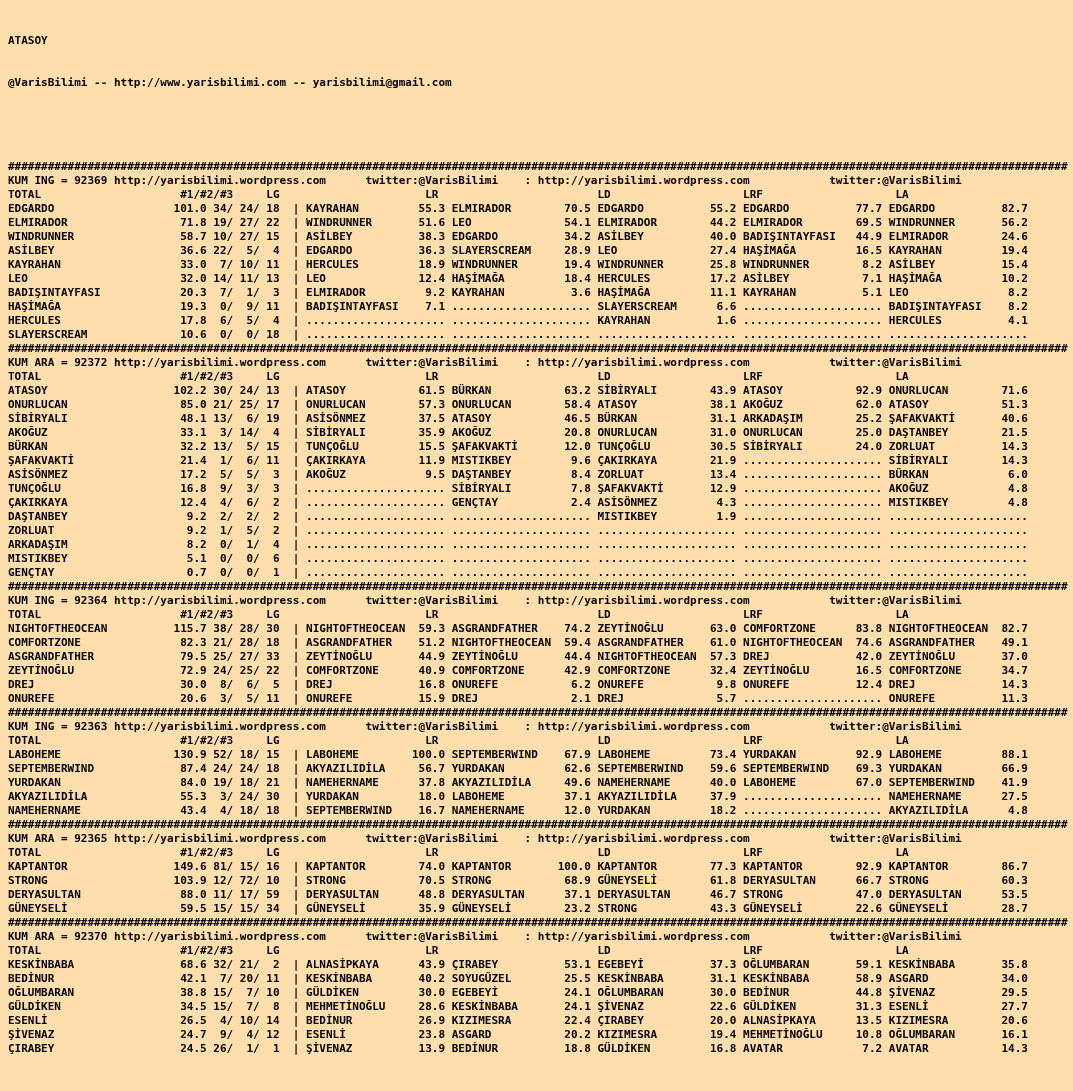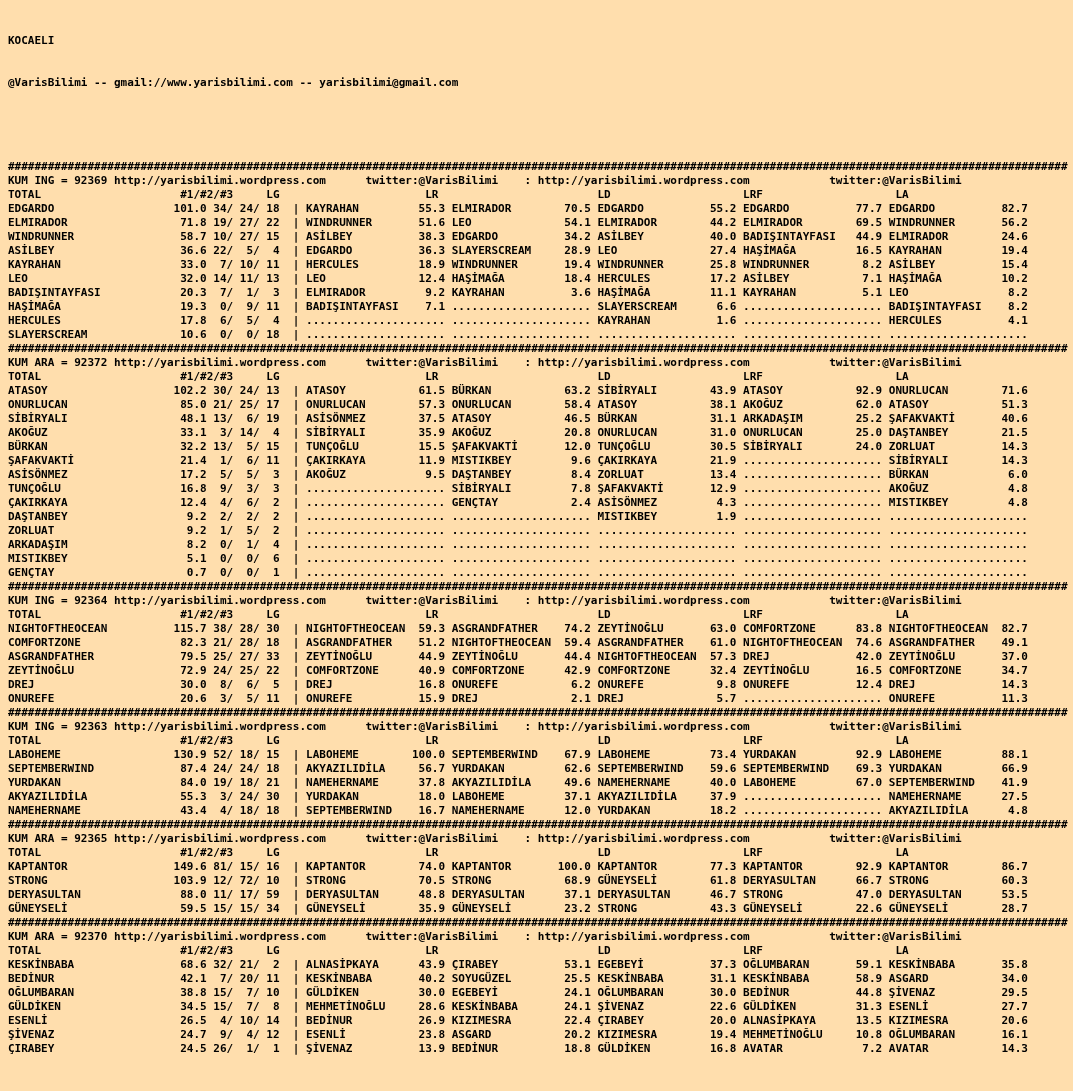--- a/index.html
+++ b/index.html
@@ -12,17 +12,17 @@
     font-family:"DejaVu Sans Mono",monospace;
     font-size:11px;line-height:14px;font-weight:bold;
     color:#000;white-space:pre;
   }
   .line{min-height:14px;}
 </style>
 </head>
 <body>
 
 <div class="doc">
-  <div class="line">KOCAELI</div>
-  <div class="line">@VarisBilimi -- gmail://www.yarisbilimi.com -- yarisbilimi@gmail.com</div>
+  <div class="line">ATASOY</div>
+  <div class="line">@VarisBilimi -- http://www.yarisbilimi.com -- yarisbilimi@gmail.com</div>
   <div class="line"></div>
   <div id="sections"><div class="line">################################################################################################################################################################</div><div class="line">KUM ING = 92369 http://yarisbilimi.wordpress.com      twitter:@VarisBilimi    : http://yarisbilimi.wordpress.com            twitter:@VarisBilimi</div><div class="line">TOTAL                     #1/#2/#3     LG                      LR                        LD                    LRF                    LA</div><div class="line">EDGARDO                  101.0 34/ 24/ 18  | KAYRAHAN         55.3 ELMIRADOR        70.5 EDGARDO          55.2 EDGARDO          77.7 EDGARDO          82.7</div><div class="line">ELMIRADOR                 71.8 19/ 27/ 22  | WINDRUNNER       51.6 LEO              54.1 ELMIRADOR        44.2 ELMIRADOR        69.5 WINDRUNNER       56.2</div><div class="line">WINDRUNNER                58.7 10/ 27/ 15  | ASİLBEY          38.3 EDGARDO          34.2 ASİLBEY          40.0 BADIŞINTAYFASI   44.9 ELMIRADOR        24.6</div><div class="line">ASİLBEY                   36.6 22/  5/  4  | EDGARDO          36.3 SLAYERSCREAM     28.9 LEO              27.4 HAŞİMAĞA         16.5 KAYRAHAN         19.4</div><div class="line">KAYRAHAN                  33.0  7/ 10/ 11  | HERCULES         18.9 WINDRUNNER       19.4 WINDRUNNER       25.8 WINDRUNNER        8.2 ASİLBEY          15.4</div><div class="line">LEO                       32.0 14/ 11/ 13  | LEO              12.4 HAŞİMAĞA         18.4 HERCULES         17.2 ASİLBEY           7.1 HAŞİMAĞA         10.2</div><div class="line">BADIŞINTAYFASI            20.3  7/  1/  3  | ELMIRADOR         9.2 KAYRAHAN          3.6 HAŞİMAĞA         11.1 KAYRAHAN          5.1 LEO               8.2</div><div class="line">HAŞİMAĞA                  19.3  0/  9/ 11  | BADIŞINTAYFASI    7.1 ..................... SLAYERSCREAM      6.6 ..................... BADIŞINTAYFASI    8.2</div><div class="line">HERCULES                  17.8  6/  5/  4  | ..................... ..................... KAYRAHAN          1.6 ..................... HERCULES          4.1</div><div class="line">SLAYERSCREAM              10.6  0/  0/ 18  | ..................... ..................... ..................... ..................... .....................</div><div class="line">################################################################################################################################################################</div><div class="line">KUM ARA = 92372 http://yarisbilimi.wordpress.com      twitter:@VarisBilimi    : http://yarisbilimi.wordpress.com            twitter:@VarisBilimi</div><div class="line">TOTAL                     #1/#2/#3     LG                      LR                        LD                    LRF                    LA</div><div class="line">ATASOY                   102.2 30/ 24/ 13  | ATASOY           61.5 BÜRKAN           63.2 SİBİRYALI        43.9 ATASOY           92.9 ONURLUCAN        71.6</div><div class="line">ONURLUCAN                 85.0 21/ 25/ 17  | ONURLUCAN        57.3 ONURLUCAN        58.4 ATASOY           38.1 AKOĞUZ           62.0 ATASOY           51.3</div><div class="line">SİBİRYALI                 48.1 13/  6/ 19  | ASİSÖNMEZ        37.5 ATASOY           46.5 BÜRKAN           31.1 ARKADAŞIM        25.2 ŞAFAKVAKTİ       40.6</div><div class="line">AKOĞUZ                    33.1  3/ 14/  4  | SİBİRYALI        35.9 AKOĞUZ           20.8 ONURLUCAN        31.0 ONURLUCAN        25.0 DAŞTANBEY        21.5</div><div class="line">BÜRKAN                    32.2 13/  5/ 15  | TUNÇOĞLU         15.5 ŞAFAKVAKTİ       12.0 TUNÇOĞLU         30.5 SİBİRYALI        24.0 ZORLUAT          14.3</div><div class="line">ŞAFAKVAKTİ                21.4  1/  6/ 11  | ÇAKIRKAYA        11.9 MISTIKBEY         9.6 ÇAKIRKAYA        21.9 ..................... SİBİRYALI        14.3</div><div class="line">ASİSÖNMEZ                 17.2  5/  5/  3  | AKOĞUZ            9.5 DAŞTANBEY         8.4 ZORLUAT          13.4 ..................... BÜRKAN            6.0</div><div class="line">TUNÇOĞLU                  16.8  9/  3/  3  | ..................... SİBİRYALI         7.8 ŞAFAKVAKTİ       12.9 ..................... AKOĞUZ            4.8</div><div class="line">ÇAKIRKAYA                 12.4  4/  6/  2  | ..................... GENÇTAY           2.4 ASİSÖNMEZ         4.3 ..................... MISTIKBEY         4.8</div><div class="line">DAŞTANBEY                  9.2  2/  2/  2  | ..................... ..................... MISTIKBEY         1.9 ..................... .....................</div><div class="line">ZORLUAT                    9.2  1/  5/  2  | ..................... ..................... ..................... ..................... .....................</div><div class="line">ARKADAŞIM                  8.2  0/  1/  4  | ..................... ..................... ..................... ..................... .....................</div><div class="line">MISTIKBEY                  5.1  0/  0/  6  | ..................... ..................... ..................... ..................... .....................</div><div class="line">GENÇTAY                    0.7  0/  0/  1  | ..................... ..................... ..................... ..................... .....................</div><div class="line">################################################################################################################################################################</div><div class="line">KUM ING = 92364 http://yarisbilimi.wordpress.com      twitter:@VarisBilimi    : http://yarisbilimi.wordpress.com            twitter:@VarisBilimi</div><div class="line">TOTAL                     #1/#2/#3     LG                      LR                        LD                    LRF                    LA</div><div class="line">NIGHTOFTHEOCEAN          115.7 38/ 28/ 30  | NIGHTOFTHEOCEAN  59.3 ASGRANDFATHER    74.2 ZEYTİNOĞLU       63.0 COMFORTZONE      83.8 NIGHTOFTHEOCEAN  82.7</div><div class="line">COMFORTZONE               82.3 21/ 28/ 18  | ASGRANDFATHER    51.2 NIGHTOFTHEOCEAN  59.4 ASGRANDFATHER    61.0 NIGHTOFTHEOCEAN  74.6 ASGRANDFATHER    49.1</div><div class="line">ASGRANDFATHER             79.5 25/ 27/ 33  | ZEYTİNOĞLU       44.9 ZEYTİNOĞLU       44.4 NIGHTOFTHEOCEAN  57.3 DREJ             42.0 ZEYTİNOĞLU       37.0</div><div class="line">ZEYTİNOĞLU                72.9 24/ 25/ 22  | COMFORTZONE      40.9 COMFORTZONE      42.9 COMFORTZONE      32.4 ZEYTİNOĞLU       16.5 COMFORTZONE      34.7</div><div class="line">DREJ                      30.0  8/  6/  5  | DREJ             16.8 ONUREFE           6.2 ONUREFE           9.8 ONUREFE          12.4 DREJ             14.3</div><div class="line">ONUREFE                   20.6  3/  5/ 11  | ONUREFE          15.9 DREJ              2.1 DREJ              5.7 ..................... ONUREFE          11.3</div><div class="line">################################################################################################################################################################</div><div class="line">KUM ING = 92363 http://yarisbilimi.wordpress.com      twitter:@VarisBilimi    : http://yarisbilimi.wordpress.com            twitter:@VarisBilimi</div><div class="line">TOTAL                     #1/#2/#3     LG                      LR                        LD                    LRF                    LA</div><div class="line">LABOHEME                 130.9 52/ 18/ 15  | LABOHEME        100.0 SEPTEMBERWIND    67.9 LABOHEME         73.4 YURDAKAN         92.9 LABOHEME         88.1</div><div class="line">SEPTEMBERWIND             87.4 24/ 24/ 18  | AKYAZILIDİLA     56.7 YURDAKAN         62.6 SEPTEMBERWIND    59.6 SEPTEMBERWIND    69.3 YURDAKAN         66.9</div><div class="line">YURDAKAN                  84.0 19/ 18/ 21  | NAMEHERNAME      37.8 AKYAZILIDİLA     49.6 NAMEHERNAME      40.0 LABOHEME         67.0 SEPTEMBERWIND    41.9</div><div class="line">AKYAZILIDİLA              55.3  3/ 24/ 30  | YURDAKAN         18.0 LABOHEME         37.1 AKYAZILIDİLA     37.9 ..................... NAMEHERNAME      27.5</div><div class="line">NAMEHERNAME               43.4  4/ 18/ 18  | SEPTEMBERWIND    16.7 NAMEHERNAME      12.0 YURDAKAN         18.2 ..................... AKYAZILIDİLA      4.8</div><div class="line">################################################################################################################################################################</div><div class="line">KUM ARA = 92365 http://yarisbilimi.wordpress.com      twitter:@VarisBilimi    : http://yarisbilimi.wordpress.com            twitter:@VarisBilimi</div><div class="line">TOTAL                     #1/#2/#3     LG                      LR                        LD                    LRF                    LA</div><div class="line">KAPTANTOR                149.6 81/ 15/ 16  | KAPTANTOR        74.0 KAPTANTOR       100.0 KAPTANTOR        77.3 KAPTANTOR        92.9 KAPTANTOR        86.7</div><div class="line">STRONG                   103.9 12/ 72/ 10  | STRONG           70.5 STRONG           68.9 GÜNEYSELİ        61.8 DERYASULTAN      66.7 STRONG           60.3</div><div class="line">DERYASULTAN               88.0 11/ 17/ 59  | DERYASULTAN      48.8 DERYASULTAN      37.1 DERYASULTAN      46.7 STRONG           47.0 DERYASULTAN      53.5</div><div class="line">GÜNEYSELİ                 59.5 15/ 15/ 34  | GÜNEYSELİ        35.9 GÜNEYSELİ        23.2 STRONG           43.3 GÜNEYSELİ        22.6 GÜNEYSELİ        28.7</div><div class="line">################################################################################################################################################################</div><div class="line">KUM ARA = 92370 http://yarisbilimi.wordpress.com      twitter:@VarisBilimi    : http://yarisbilimi.wordpress.com            twitter:@VarisBilimi</div><div class="line">TOTAL                     #1/#2/#3     LG                      LR                        LD                    LRF                    LA</div><div class="line">KESKİNBABA                68.6 32/ 21/  2  | ALNASİPKAYA      43.9 ÇIRABEY          53.1 EGEBEYİ          37.3 OĞLUMBARAN       59.1 KESKİNBABA       35.8</div><div class="line">BEDİNUR                   42.1  7/ 20/ 11  | KESKİNBABA       40.2 SOYUGÜZEL        25.5 KESKİNBABA       31.1 KESKİNBABA       58.9 ASGARD           34.0</div><div class="line">OĞLUMBARAN                38.8 15/  7/ 10  | GÜLDİKEN         30.0 EGEBEYİ          24.1 OĞLUMBARAN       30.0 BEDİNUR          44.8 ŞİVENAZ          29.5</div><div class="line">GÜLDİKEN                  34.5 15/  7/  8  | MEHMETİNOĞLU     28.6 KESKİNBABA       24.1 ŞİVENAZ          22.6 GÜLDİKEN         31.3 ESENLİ           27.7</div><div class="line">ESENLİ                    26.5  4/ 10/ 14  | BEDİNUR          26.9 KIZIMESRA        22.4 ÇIRABEY          20.0 ALNASİPKAYA      13.5 KIZIMESRA        20.6</div><div class="line">ŞİVENAZ                   24.7  9/  4/ 12  | ESENLİ           23.8 ASGARD           20.2 KIZIMESRA        19.4 MEHMETİNOĞLU     10.8 OĞLUMBARAN       16.1</div><div class="line">ÇIRABEY                   24.5 26/  1/  1  | ŞİVENAZ          13.9 BEDİNUR          18.8 GÜLDİKEN         16.8 AVATAR            7.2 AVATAR           14.3</div></div>
 </div>
 
 </body></html>

